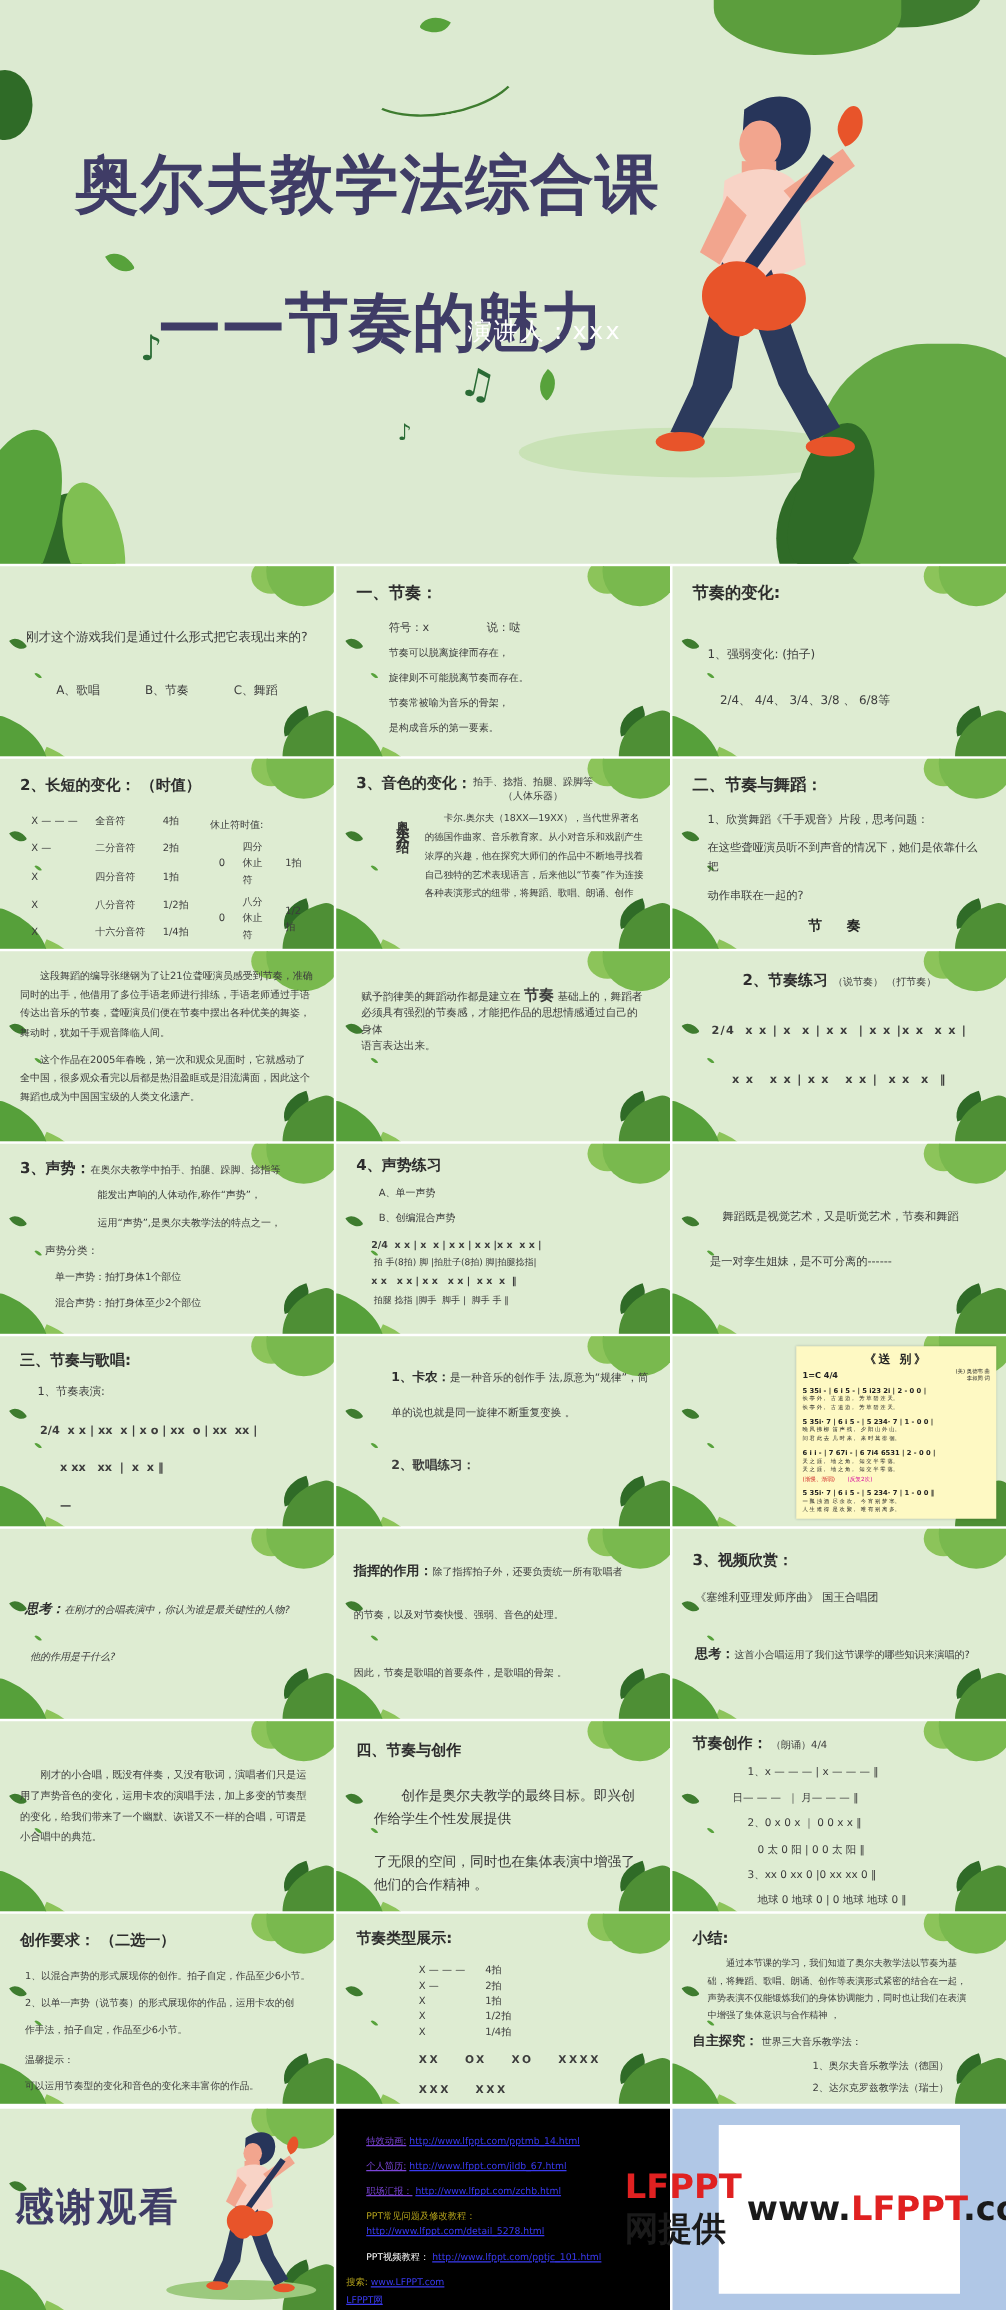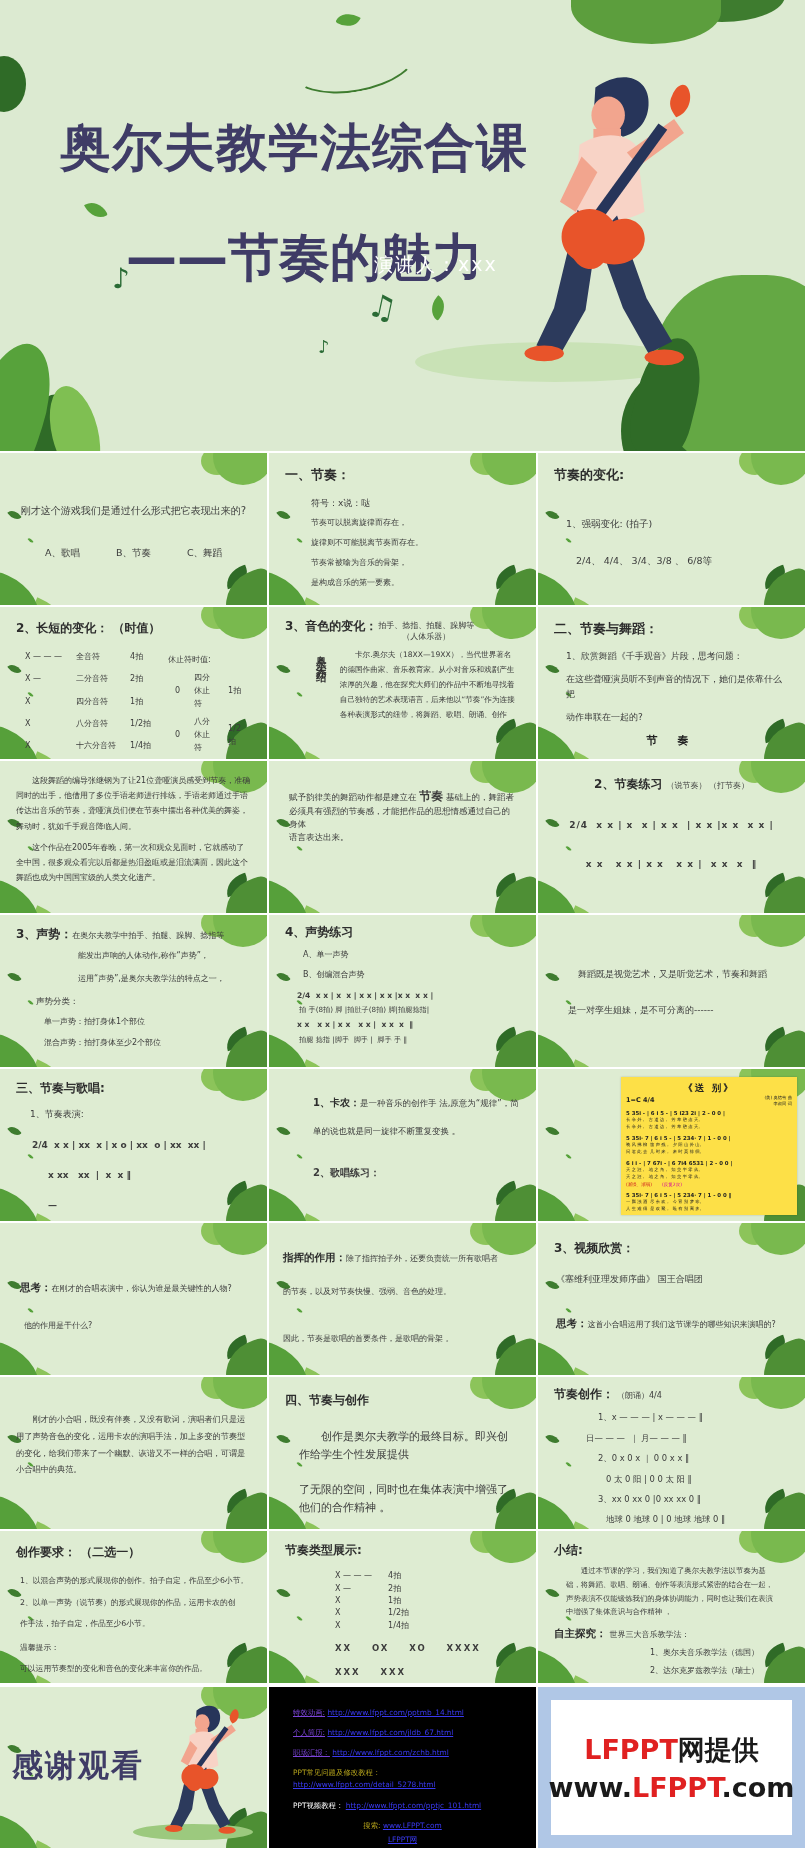--- a/index.html
+++ b/index.html
@@ -39,21 +39,21 @@
 
   .ttl{font-weight:bold;color:#2d2d2d;font-size:12px;}
   .ttl-lg{font-size:13px;}
   .b{font-weight:bold;color:#2d2d2d;}
   .pad{padding:12px 16px 0;}
   .ctr{text-align:center;}
 
   
   .s1q{margin:50px 20px 0;font-size:10px;text-align:center;}
   .s1opts{display:flex;justify-content:center;gap:36px;margin-top:26px;font-size:9.5px;}
-  .s2row{margin:10px 0 0 26px;display:flex;font-size:9px;}
+  .s2row{margin:10px 0 0 26px;display:flex;gap:46px;font-size:9px;}
   .s2p{margin:7px 0 0 26px;font-size:8px;}
   .s3l1{margin:30px 0 12px 12px;font-size:9.5px;}
   .s3l2{margin:22px 0 0 22px;font-size:9.5px;}
   .s4cols{display:flex;margin-top:8px;}
   table.s4t{border-collapse:collapse;font-size:8px;margin-left:2px;}
   table.s4t td{padding:1.5px 7px;white-space:pre;}
   .s4r{margin-left:10px;margin-top:8px;font-size:8px;}
   .s4rt{font-weight:normal;margin-bottom:2px;}
   table.s4u{border-collapse:collapse;font-size:8px;}
   table.s4u td{padding:3px 7px;}
@@ -80,31 +80,31 @@
   .c12pad{padding-top:52px;}
   .s12l1{margin-left:40px;font-size:9px;}
   .s12l2{margin:22px 0 0 30px;font-size:9px;}
   .s13l{margin:9px 0 0 14px;font-size:9px;}
   .s13n{margin:16px 0 0 16px;font-weight:bold;font-size:9px;}
   .s13n2{margin:16px 0 0 32px;font-weight:bold;font-size:9px;}
   .c14pad{padding:26px 14px 0 44px;}
   .s14t{font-size:8.5px;line-height:1.6;}
   .s14l2{margin-top:14px;font-size:8.5px;}
   .s14l3{margin-top:26px;font-weight:bold;font-size:10px;}
-  .sheet{position:absolute;right:8px;top:8px;width:176px;height:138px;background:#fde047;padding:3px 5px;z-index:3;color:#222;box-shadow:0 0 2px rgba(0,0,0,.2);}
+  .sheet{position:absolute;right:8px;top:8px;width:160px;height:138px;background:#fef9c3;padding:3px 5px;z-index:3;color:#222;box-shadow:0 0 2px rgba(0,0,0,.2);}
   .sheet .st{text-align:center;font-weight:bold;font-size:9.5px;letter-spacing:2px;}
   .sheet .skrow{display:flex;justify-content:space-between;align-items:flex-start;}
   .sheet .sk{font-weight:bold;font-size:6.5px;}
   .sheet .scr{font-size:4.3px;text-align:right;line-height:1.3;}
   .sheet .sn{font-size:5.4px;font-weight:bold;margin-top:2.5px;}
   .sheet .sw{font-size:4.3px;}
   .sheet .sred{font-size:4.5px;}
   .sheet .sred .r1{color:#d02020;}
   .sheet .sred .r2{color:#d6009e;margin-left:10px;}
-  .c16pad{padding:56px 14px 0 20px;}
+  .c16pad{padding:56px 14px 0 20px;font-style:italic;}
   .s16t1{font-size:8px;}
   .s16t2{margin:24px 0 0 4px;font-size:8px;}
   .c17pad{padding:26px 14px 0 14px;}
   .s17t{font-size:8px;}
   .s17l{margin-top:20px;font-size:8px;}
   .s17l3{margin-top:34px;font-size:8px;}
   .s18l1{margin:14px 0 0 2px;font-size:9px;}
   .s18q{margin:28px 0 0 2px;font-size:8px;}
   .p19{margin:34px 16px 0;font-size:8.2px;line-height:2.05;text-indent:2em;}
   .s20p{margin:14px 10px 0 14px;font-size:11px;}
@@ -121,27 +121,27 @@
   .s24ex0{font-size:8px;}
   .s24l{margin:5px 0 0 96px;font-size:8px;}
 
   
   .footer{display:grid;grid-template-columns:267px 267px 267px;gap:2px;padding-top:2px;height:163px;background:#fff;}
   .thanks{position:relative;background:var(--bg);overflow:hidden;}
   .thanks-text{position:absolute;left:12px;top:58px;font-size:31px;font-weight:bold;color:var(--navy);letter-spacing:2px;z-index:2;}
   .thanks .t-ground{position:absolute;right:14px;bottom:8px;width:120px;height:16px;background:#9cc97e;border-radius:50%;}
   .linksp{background:#000;color:#fff;padding:20px 8px 0;font-size:7.4px;line-height:1.5;}
   .lrow{margin-bottom:9px;padding-left:16px;}
-  .lrow.ctr{padding-left:0;text-align:center;margin-bottom:3px;}
+  .lrow.ctr{padding-left:0;text-align:left;margin-bottom:3px;}
   .lab-p{color:#7b44d8;text-decoration:underline;}
   .lab-y{color:#b5a31b;}
   .lab-w{color:#fff;}
   .lurl{color:#3a3af2;text-decoration:underline;cursor:pointer;}
   .promo{background:#b0c7e6;display:flex;align-items:center;justify-content:center;}
-  .promo-card{background:#fff;width:241px;height:135px;display:flex;flex-direction:column;align-items:center;justify-content:center;font-weight:bold;font-size:27px;color:#1a1a1a;gap:4px;}
+  .promo-card{background:#fff;width:193px;height:135px;display:flex;flex-direction:row;align-items:center;justify-content:center;font-weight:bold;font-size:27px;color:#1a1a1a;gap:4px;}
   .red{color:#e02121;}
 </style>
 </head>
 <body>
 
 <svg width="0" height="0" style="position:absolute" aria-hidden="true">
   <symbol id="guitarist" viewBox="0 0 220 320">
     <path d="M118 26 C146 6 174 16 172 44 C171 62 160 72 146 76 L116 58 Z" fill="#27355a"></path>
     <ellipse cx="131" cy="54" rx="17" ry="19" fill="#f2a58e"></ellipse>
     <rect x="116" y="68" width="28" height="16" fill="#f2a58e"></rect>

